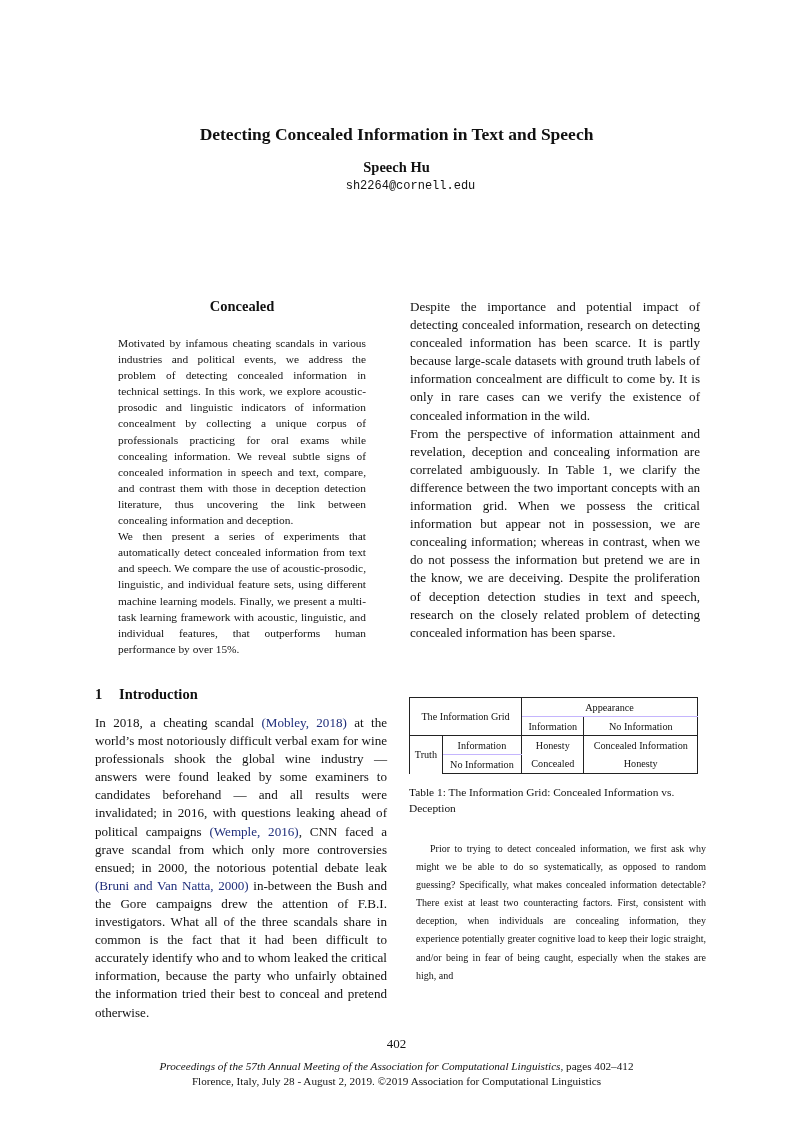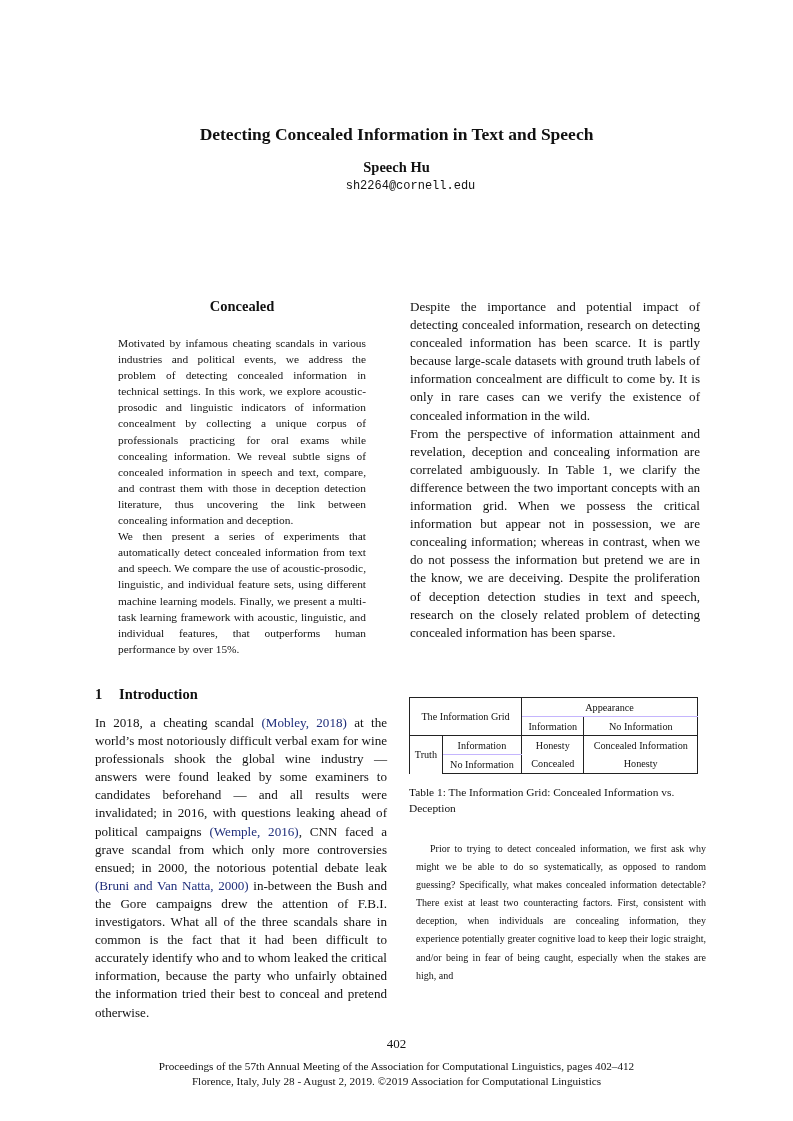--- a/index.html
+++ b/index.html
@@ -23,21 +23,21 @@
   .cite { color: #1f2e7a; }
   .tbl { position: absolute; top: 697px; left: 409px; width: 289px; border-collapse: collapse; font-size: 10.2px; }
   .tbl td { border-left: 1px solid #222; border-right: 1px solid #222; text-align: center; padding: 1px 3px; height: 16px; }
   .tbl .toprule td { border-top: 1.2px solid #222; }
   .tbl .botrule td { border-bottom: 1.2px solid #222; }
   .tbl .midrule td { border-top: 1.2px solid #222; }
   .tbl .cl { border-bottom: 1px solid #c4b5fd; }
   .caption { position: absolute; top: 784px; left: 409px; width: 292px; font-size: 11.4px; line-height: 16px; }
   .pagenum { position: absolute; top: 1036px; left: 0; width: 793px; text-align: center; font-size: 13px; }
   .footer { position: absolute; top: 1059px; left: 0; width: 793px; text-align: center; font-size: 11.2px; line-height: 15px; }
-  .footer .italic { }
+  .footer .italic { font-style: italic; }
 </style>
 </head>
 <body>
 
 <div class="title">Detecting Concealed Information in Text and Speech</div>
 
 <div class="author">
   <div class="name">Speech Hu</div>
   <div class="email">sh2264@cornell.edu</div>
 </div>

